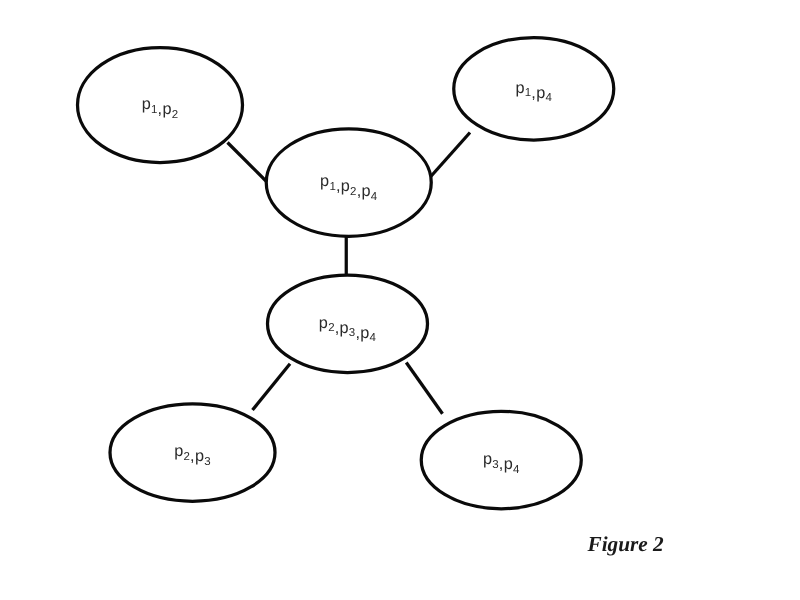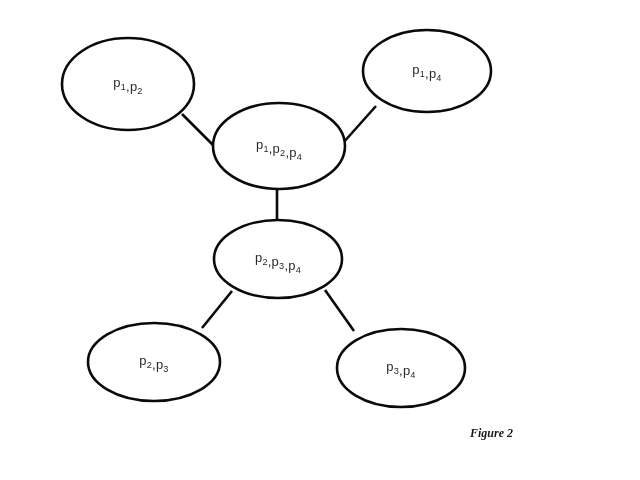--- a/index.html
+++ b/index.html
@@ -42,21 +42,21 @@
     letter-spacing: 0.2px;
   }
   .node-label tspan.sub {
     font-size: 9.2px;
   }
   .figure-caption {
     position: absolute;
     left: 470px;
     top: 426px;
     font-family: "Liberation Serif", serif;
-    font-size: 12px;
+    font-size: 17px;
     font-weight: bold;
     font-style: italic;
     color: #1a1a1a;
     white-space: nowrap;
   }
 </style>
 </head>
 <body>
 
 <svg id="canvas" viewBox="0 0 640 480">

